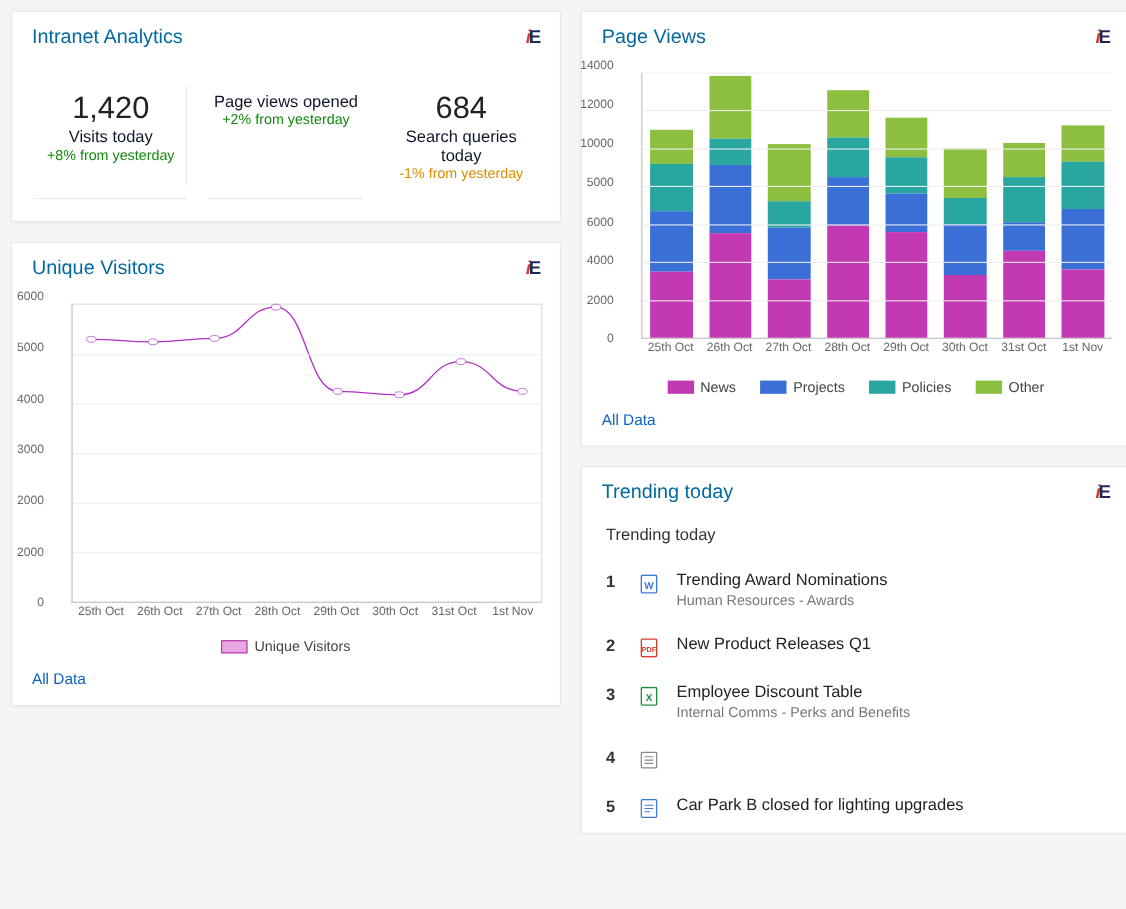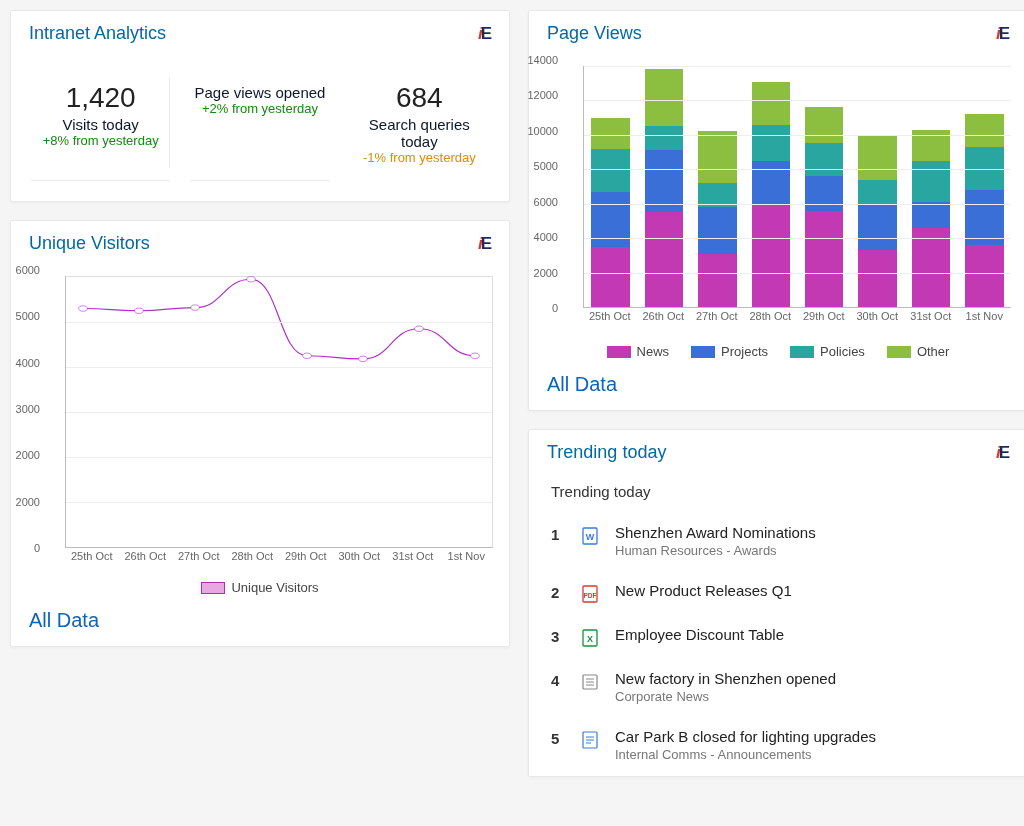--- a/index.html
+++ b/index.html
@@ -26,21 +26,21 @@
     display: flex;
     justify-content: space-between;
     align-items: center;
     padding: 12px 18px 10px;
   }
   .card-title { font-size: 18px; font-weight: 400; color: #0369a1; }
   .logo-ie { display: inline-flex; align-items: center; font-weight: 700; font-size: 17px; letter-spacing: -1px; }
   .logo-ie .tick { color: #d93a2b; font-style: italic; margin-right: -1px; }
   .logo-ie .e { color: #1b2a5a; }
   .card-footer { padding: 10px 18px 14px; }
-  .link { color: #0b64c0; font-size: 20px; cursor: pointer; }
+  .link { color: #0b64c0; font-size: 14px; cursor: pointer; }
 
   
   .summary-grid {
     display: grid;
     grid-template-columns: 1fr 1fr 1fr;
     padding: 12px 10px 20px;
   }
   .summary-cell {
     text-align: center;
     padding: 16px 10px;
@@ -333,21 +333,21 @@
 
       <div class="trend-item">
             <div class="trend-rank">1</div>
             <div class="trend-icon">
               <svg class="file-ic" viewBox="0 0 16 18">
                 <rect x="1" y="1" width="14" height="16" rx="1" fill="none" stroke="#3a7bd5" stroke-width="1.3"></rect>
                 <text x="8" y="13" text-anchor="middle" font-size="9" font-weight="700" fill="#3a7bd5">W</text>
               </svg>
             </div>
             <div class="trend-text">
-              <div class="trend-title">Shenzhen Award Nominations</div>
+              <div class="trend-title">Trending Award Nominations</div>
               <div class="trend-meta">Human Resources - Awards</div>
             </div>
           </div>
           <div class="trend-item">
             <div class="trend-rank">2</div>
             <div class="trend-icon">
               <svg class="file-ic" viewBox="0 0 16 18">
                 <rect x="1" y="1" width="14" height="16" rx="1" fill="none" stroke="#d93a2b" stroke-width="1.3"></rect>
                 <text x="8" y="13" text-anchor="middle" font-size="6.5" font-weight="700" fill="#d93a2b">PDF</text>
               </svg>
@@ -359,48 +359,44 @@
           <div class="trend-item">
             <div class="trend-rank">3</div>
             <div class="trend-icon">
               <svg class="file-ic" viewBox="0 0 16 18">
                 <rect x="1" y="1" width="14" height="16" rx="1" fill="none" stroke="#1e8e3e" stroke-width="1.3"></rect>
                 <text x="8" y="13" text-anchor="middle" font-size="9" font-weight="700" fill="#1e8e3e">X</text>
               </svg>
             </div>
             <div class="trend-text">
               <div class="trend-title">Employee Discount Table</div>
+              <div class="trend-meta">Internal Comms - Perks and Benefits</div>
             </div>
           </div>
           <div class="trend-item">
             <div class="trend-rank">4</div>
             <div class="trend-icon">
               <svg class="file-ic" viewBox="0 0 16 18">
                 <rect x="1" y="2" width="14" height="14" rx="1" fill="none" stroke="#888" stroke-width="1.2"></rect>
                 <line x1="4" y1="6" x2="12" y2="6" stroke="#888"></line>
                 <line x1="4" y1="9" x2="12" y2="9" stroke="#888"></line>
                 <line x1="4" y1="12" x2="12" y2="12" stroke="#888"></line>
               </svg>
             </div>
-            <div class="trend-text">
-              <div class="trend-title">New factory in Shenzhen opened</div>
-              <div class="trend-meta">Corporate News</div>
-            </div>
           </div>
           <div class="trend-item">
             <div class="trend-rank">5</div>
             <div class="trend-icon">
               <svg class="file-ic" viewBox="0 0 16 18">
                 <rect x="1" y="1" width="14" height="16" rx="1" fill="none" stroke="#3a7bd5" stroke-width="1.2"></rect>
                 <line x1="4" y1="6" x2="12" y2="6" stroke="#3a7bd5"></line>
                 <line x1="4" y1="9" x2="12" y2="9" stroke="#3a7bd5"></line>
                 <line x1="4" y1="12" x2="9" y2="12" stroke="#3a7bd5"></line>
               </svg>
             </div>
             <div class="trend-text">
               <div class="trend-title">Car Park B closed for lighting upgrades</div>
-              <div class="trend-meta">Internal Comms - Announcements</div>
             </div>
           </div>
         </div>
     </div>
   </div>
 </div>
 
 </body></html>

